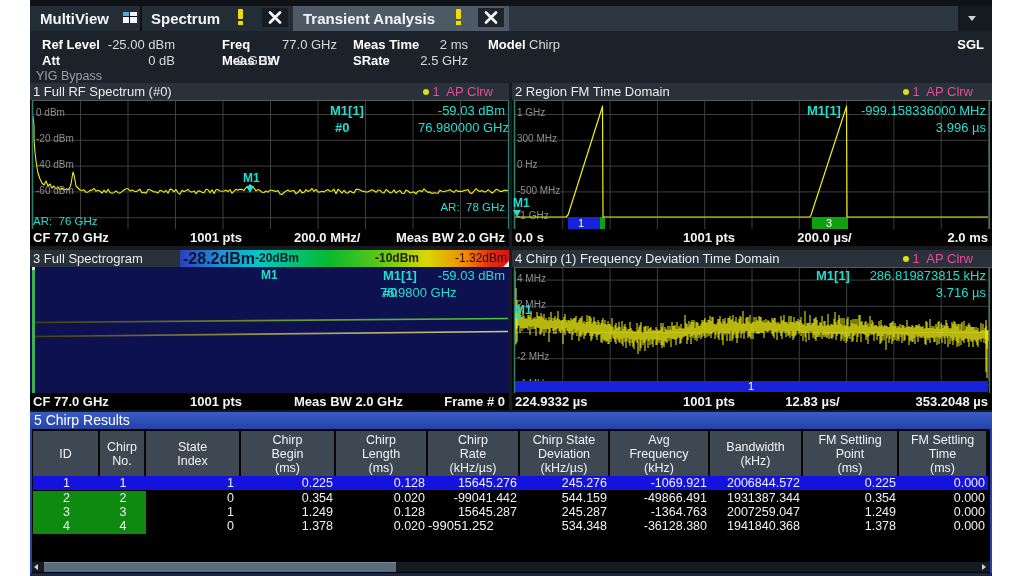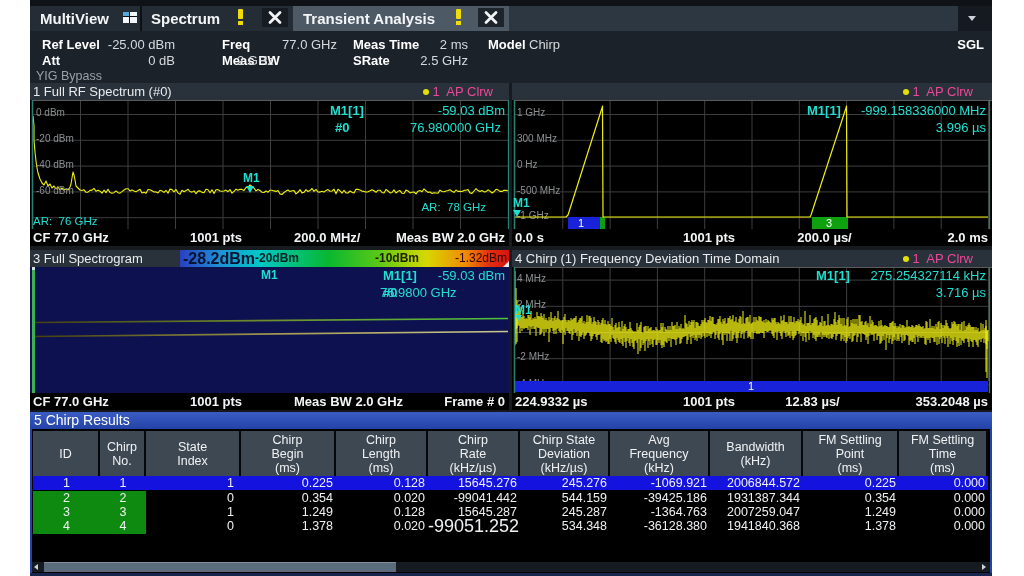--- a/index.html
+++ b/index.html
@@ -98,32 +98,33 @@
 <line x1="478.5" y1="0" x2="478.5" y2="129" stroke="#2c7e71" stroke-width="1.3"></line>
 <path d="M216,86 l8,0 l-4,7 z" fill="#21dfd0"></path>
 </svg>
 <div class="a ax" style="left:36px;top:107px">0 dBm</div>
 <div class="a ax" style="left:36px;top:133px">-20 dBm</div>
 <div class="a ax" style="left:36px;top:159px">-40 dBm</div>
 <div class="a ax" style="left:36px;top:185px">-60 dBm</div>
 <div class="a cyb" style="left:330px;top:103px">M1[1]</div>
 <div class="a cy" style="left:380px;top:103px;width:125px;text-align:right">-59.03 dBm</div>
 <div class="a cyb" style="left:335px;top:120px">#0</div>
-<div class="a cy" style="left:376px;top:120px;width:125px;text-align:right">76.980000 GHz</div>
+<div class="a cy" style="left:384px;top:120px;width:125px;text-align:right">76.980000 GHz</div>
 <div class="a cyb" style="left:243px;top:171px;font-size:12px">M1</div>
 <div class="a cy" style="left:33px;top:215px;font-size:11.5px">AR:&nbsp; 76 GHz</div>
-<div class="a cy" style="left:361px;top:201px;width:125px;text-align:right;font-size:11.5px">AR:&nbsp; 78 GHz</div>
+<div class="a cy" style="left:380px;top:201px;width:125px;text-align:right;font-size:11.5px">AR:&nbsp; 78 GHz</div>
 <div class="ftr" style="left:30px;top:229px;width:479px;height:17px">
 <span class="a" style="left:3px">CF 77.0 GHz</span>
 <span class="a" style="left:160px;width:52px;text-align:center">1001 pts</span>
 <span class="a" style="left:264px">200.0 MHz/</span>
 <span class="a" style="right:4px">Meas BW 2.0 GHz</span>
 </div>
 
 <div class="hdr" style="left:512px;top:83px;width:480px;height:17px">
+      <span class="t">2 Region FM Time Domain</span>
       <span class="trc" style="right:19px"><span class="dot"></span>1&nbsp; AP Clrw</span>
     </div>
 <svg class="a" style="left:512px;top:100px" width="480" height="129" viewBox="0 0 480 129">
 <rect width="480" height="129" fill="#000"></rect>
 <g stroke="#3e3e3e" stroke-width="1">
 <line x1="50.8" y1="0" x2="50.8" y2="129"></line>
         <line x1="98.1" y1="0" x2="98.1" y2="129"></line>
         <line x1="145.39999999999998" y1="0" x2="145.39999999999998" y2="129"></line>
         <line x1="192.7" y1="0" x2="192.7" y2="129"></line>
         <line x1="240.0" y1="0" x2="240.0" y2="129"></line>
@@ -237,21 +238,21 @@
 <text x="239" y="123" fill="#fff" font-size="11" text-anchor="middle" font-family="Liberation Sans">1</text>
 <path d="M515,314V334M516,312V329M517,318V328M518,311V325M519,304V326M520,308V333M521,317V328M522,317V331M523,310V328M524,316V329M525,319V328M526,318V328M527,319V328M528,315V330M529,315V326M530,317V335M531,311V327M532,320V329M533,318V326M534,319V329M535,317V329M536,319V336M537,312V327M538,316V328M539,316V328M540,317V335M541,313V334M542,316V332M543,318V329M544,314V336M545,320V329M546,318V332M547,320V329M548,321V329M549,317V342M550,320V332M551,312V328M552,318V328M553,321V331M554,318V334M555,316V330M556,320V334M557,318V329M558,311V328M559,319V331M560,320V332M561,321V333M562,320V330M563,320V344M564,317V332M565,314V335M566,320V328M567,322V331M568,320V331M569,320V333M570,321V334M571,318V331M572,320V340M573,319V335M574,318V329M575,318V333M576,316V332M577,323V336M578,322V331M579,320V341M580,318V336M581,318V337M582,316V335M583,323V332M584,321V339M585,324V336M586,322V335M587,315V333M588,322V332M589,316V333M590,316V336M591,318V341M592,324V339M593,322V336M594,317V334M595,321V334M596,322V337M597,325V340M598,320V335M599,322V335M600,325V334M601,323V342M602,320V343M603,318V339M604,324V341M605,320V340M606,324V342M607,325V341M608,321V344M609,324V344M610,324V339M611,326V342M612,318V335M613,327V338M614,330V339M615,325V342M616,323V344M617,328V338M618,327V340M619,322V342M620,327V343M621,331V339M622,321V344M623,329V346M624,326V338M625,324V342M626,327V348M627,331V341M628,329V338M629,329V343M630,322V346M631,328V339M632,330V343M633,331V347M634,332V349M635,331V341M636,332V340M637,323V343M638,330V354M639,327V339M640,325V351M641,322V348M642,332V340M643,333V345M644,327V343M645,326V351M646,326V341M647,331V339M648,326V348M649,329V341M650,328V345M651,327V339M652,331V344M653,330V347M654,330V340M655,331V339M656,327V345M657,329V345M658,331V340M659,330V343M660,330V340M661,323V345M662,327V348M663,323V345M664,332V347M665,327V341M666,329V342M667,330V343M668,326V338M669,330V341M670,326V338M671,330V347M672,322V339M673,326V339M674,326V339M675,325V340M676,329V345M677,322V339M678,329V337M679,326V338M680,328V344M681,324V343M682,329V339M683,328V337M684,329V337M685,315V336M686,323V336M687,324V344M688,327V340M689,321V334M690,325V337M691,322V344M692,320V336M693,322V338M694,320V335M695,328V340M696,322V338M697,322V341M698,323V335M699,326V338M700,326V335M701,324V339M702,320V337M703,322V333M704,320V336M705,318V338M706,322V333M707,323V337M708,320V333M709,320V336M710,316V334M711,321V338M712,317V334M713,317V332M714,324V332M715,324V339M716,325V335M717,323V331M718,319V338M719,319V340M720,316V334M721,322V332M722,324V340M723,319V345M724,321V333M725,318V335M726,324V333M727,323V341M728,318V333M729,318V334M730,316V341M731,320V331M732,319V341M733,315V339M734,322V335M735,321V332M736,317V338M737,322V343M738,323V338M739,319V333M740,316V331M741,317V338M742,324V334M743,311V332M744,323V339M745,324V332M746,318V331M747,317V331M748,317V338M749,322V336M750,315V337M751,324V339M752,323V332M753,322V339M754,317V333M755,322V331M756,317V333M757,320V334M758,321V333M759,316V334M760,317V333M761,317V332M762,321V333M763,322V333M764,320V338M765,323V331M766,319V331M767,322V332M768,320V332M769,321V331M770,322V330M771,323V331M772,318V334M773,320V336M774,318V338M775,318V332M776,322V332M777,324V340M778,322V332M779,323V331M780,324V333M781,316V336M782,321V339M783,320V332M784,315V331M785,322V333M786,322V337M787,322V332M788,324V336M789,316V335M790,322V338M791,316V331M792,322V336M793,322V340M794,317V338M795,323V336M796,321V335M797,321V331M798,319V331M799,322V334M800,320V332M801,317V336M802,323V333M803,325V341M804,324V333M805,311V337M806,326V342M807,323V333M808,323V333M809,323V340M810,315V331M811,325V333M812,323V332M813,323V338M814,319V335M815,318V339M816,317V341M817,320V337M818,326V337M819,325V335M820,322V337M821,323V332M822,316V339M823,326V335M824,321V337M825,321V335M826,326V337M827,325V338M828,314V335M829,325V339M830,326V334M831,324V338M832,324V339M833,325V337M834,319V334M835,312V334M836,322V340M837,325V336M838,320V334M839,315V334M840,318V334M841,324V341M842,318V339M843,326V335M844,318V341M845,325V337M846,326V343M847,319V341M848,317V338M849,327V336M850,326V339M851,320V333M852,323V342M853,319V341M854,324V336M855,319V335M856,324V333M857,319V342M858,326V337M859,315V333M860,315V334M861,322V342M862,321V333M863,325V334M864,325V334M865,322V335M866,321V340M867,325V337M868,323V344M869,327V336M870,316V333M871,324V335M872,320V334M873,322V335M874,326V341M875,325V334M876,325V333M877,326V340M878,327V336M879,321V336M880,326V344M881,320V343M882,325V341M883,327V336M884,326V340M885,325V334M886,326V350M887,326V338M888,327V335M889,327V343M890,323V339M891,323V335M892,322V344M893,321V341M894,326V337M895,323V340M896,326V334M897,328V341M898,326V339M899,327V341M900,324V334M901,328V337M902,325V343M903,325V335M904,326V341M905,328V340M906,327V335M907,320V335M908,327V336M909,326V345M910,327V341M911,327V340M912,325V342M913,326V342M914,328V338M915,327V344M916,325V335M917,325V337M918,326V342M919,324V336M920,326V338M921,327V337M922,327V338M923,326V336M924,329V338M925,328V344M926,321V345M927,322V338M928,328V340M929,328V338M930,319V343M931,328V337M932,326V338M933,328V338M934,326V342M935,329V342M936,324V337M937,327V345M938,322V337M939,321V344M940,329V339M941,323V337M942,325V343M943,328V336M944,325V338M945,326V344M946,320V336M947,323V338M948,326V347M949,328V336M950,329V344M951,328V338M952,322V341M953,324V345M954,321V340M955,322V337M956,324V341M957,326V347M958,324V343M959,324V346M960,330V338M961,324V345M962,322V340M963,331V341M964,321V343M965,330V339M966,326V338M967,327V339M968,325V342M969,323V347M970,325V339M971,327V341M972,327V342M973,327V347M974,327V340M975,330V340M976,327V342M977,330V345M978,328V347M979,332V340M980,331V339M981,323V342M982,330V339M983,324V338M984,330V343M985,328V339M986,326V344M987,331V349M988,330V341M515,271V345M516,288V344M517,300V342M986,320V372M987,330V378" stroke="#f5f513" stroke-width="1" transform="translate(-512,-267)"></path>
 <line x1="2.5" y1="0" x2="2.5" y2="126" stroke="#2c7e71" stroke-width="1.6"></line>
 <line x1="477.5" y1="0" x2="477.5" y2="126" stroke="#2c7e71" stroke-width="1.3"></line>
 <path d="M3,48 l7,0 l-3.5,6 z" fill="#21dfd0"></path>
 </svg>
 <div class="a ax" style="left:517px;top:273px">4 MHz</div>
 <div class="a ax" style="left:517px;top:299px">2 MHz</div>
 <div class="a ax" style="left:517px;top:351px">-2 MHz</div>
 <div class="a cyb" style="left:816px;top:268px">M1[1]</div>
-<div class="a cy" style="left:855px;top:268px;width:131px;text-align:right">275.254327114 kHz</div>
+<div class="a cy" style="left:855px;top:268px;width:131px;text-align:right">286.819873815 kHz</div>
 <div class="a cy" style="left:855px;top:285px;width:131px;text-align:right">3.716 µs</div>
 <div class="a cyb" style="left:515px;top:303px;font-size:12px">M1</div>
 <div class="ftr" style="left:512px;top:393px;width:480px;height:17px">
 <span class="a" style="left:3px">224.9332 µs</span>
 <span class="a" style="left:170px;width:54px;text-align:center">1001 pts</span>
 <span class="a" style="left:258px;width:85px;text-align:center">12.83 µs/</span>
 <span class="a" style="right:4px">353.2048 µs</span>
 </div>
 
 <div class="a" style="left:30px;top:410px;width:962px;height:2px;background:#14181d"></div>
@@ -308,41 +309,41 @@
     <div class="a" style="left:710px;top:476px;width:90px;height:14.4px;text-align:right;color:#eef0f2;font-size:12.5px;line-height:14.4px">2006844.572</div>
     <div class="a" style="left:803px;top:476px;width:93px;height:14.4px;text-align:right;color:#eef0f2;font-size:12.5px;line-height:14.4px">0.225</div>
     <div class="a" style="left:899px;top:476px;width:86px;height:14.4px;text-align:right;color:#eef0f2;font-size:12.5px;line-height:14.4px">0.000</div>
     <div class="a" style="left:33px;top:490.5px;width:67px;height:14.4px;text-align:center;color:#eef0f2;font-size:12.5px;line-height:14.4px">2</div>
     <div class="a" style="left:100px;top:490.5px;width:46px;height:14.4px;text-align:center;color:#eef0f2;font-size:12.5px;line-height:14.4px">2</div>
     <div class="a" style="left:146px;top:490.5px;width:88px;height:14.4px;text-align:right;color:#eef0f2;font-size:12.5px;line-height:14.4px">0</div>
     <div class="a" style="left:241px;top:490.5px;width:92px;height:14.4px;text-align:right;color:#eef0f2;font-size:12.5px;line-height:14.4px">0.354</div>
     <div class="a" style="left:336px;top:490.5px;width:89px;height:14.4px;text-align:right;color:#eef0f2;font-size:12.5px;line-height:14.4px">0.020</div>
     <div class="a" style="left:428px;top:490.5px;width:89px;height:14.4px;text-align:right;color:#eef0f2;font-size:12.5px;line-height:14.4px">-99041.442</div>
     <div class="a" style="left:520px;top:490.5px;width:87px;height:14.4px;text-align:right;color:#eef0f2;font-size:12.5px;line-height:14.4px">544.159</div>
-    <div class="a" style="left:610px;top:490.5px;width:97px;height:14.4px;text-align:right;color:#eef0f2;font-size:12.5px;line-height:14.4px">-39425.186</div>
+    <div class="a" style="left:610px;top:490.5px;width:97px;height:14.4px;text-align:right;color:#eef0f2;font-size:12.5px;line-height:14.4px">-49866.491</div>
     <div class="a" style="left:710px;top:490.5px;width:90px;height:14.4px;text-align:right;color:#eef0f2;font-size:12.5px;line-height:14.4px">1931387.344</div>
     <div class="a" style="left:803px;top:490.5px;width:93px;height:14.4px;text-align:right;color:#eef0f2;font-size:12.5px;line-height:14.4px">0.354</div>
     <div class="a" style="left:899px;top:490.5px;width:86px;height:14.4px;text-align:right;color:#eef0f2;font-size:12.5px;line-height:14.4px">0.000</div>
     <div class="a" style="left:33px;top:504.8px;width:67px;height:14.4px;text-align:center;color:#eef0f2;font-size:12.5px;line-height:14.4px">3</div>
     <div class="a" style="left:100px;top:504.8px;width:46px;height:14.4px;text-align:center;color:#eef0f2;font-size:12.5px;line-height:14.4px">3</div>
     <div class="a" style="left:146px;top:504.8px;width:88px;height:14.4px;text-align:right;color:#eef0f2;font-size:12.5px;line-height:14.4px">1</div>
     <div class="a" style="left:241px;top:504.8px;width:92px;height:14.4px;text-align:right;color:#eef0f2;font-size:12.5px;line-height:14.4px">1.249</div>
     <div class="a" style="left:336px;top:504.8px;width:89px;height:14.4px;text-align:right;color:#eef0f2;font-size:12.5px;line-height:14.4px">0.128</div>
     <div class="a" style="left:428px;top:504.8px;width:89px;height:14.4px;text-align:right;color:#eef0f2;font-size:12.5px;line-height:14.4px">15645.287</div>
     <div class="a" style="left:520px;top:504.8px;width:87px;height:14.4px;text-align:right;color:#eef0f2;font-size:12.5px;line-height:14.4px">245.287</div>
     <div class="a" style="left:610px;top:504.8px;width:97px;height:14.4px;text-align:right;color:#eef0f2;font-size:12.5px;line-height:14.4px">-1364.763</div>
     <div class="a" style="left:710px;top:504.8px;width:90px;height:14.4px;text-align:right;color:#eef0f2;font-size:12.5px;line-height:14.4px">2007259.047</div>
     <div class="a" style="left:803px;top:504.8px;width:93px;height:14.4px;text-align:right;color:#eef0f2;font-size:12.5px;line-height:14.4px">1.249</div>
     <div class="a" style="left:899px;top:504.8px;width:86px;height:14.4px;text-align:right;color:#eef0f2;font-size:12.5px;line-height:14.4px">0.000</div>
     <div class="a" style="left:33px;top:519.1px;width:67px;height:14.4px;text-align:center;color:#eef0f2;font-size:12.5px;line-height:14.4px">4</div>
     <div class="a" style="left:100px;top:519.1px;width:46px;height:14.4px;text-align:center;color:#eef0f2;font-size:12.5px;line-height:14.4px">4</div>
     <div class="a" style="left:146px;top:519.1px;width:88px;height:14.4px;text-align:right;color:#eef0f2;font-size:12.5px;line-height:14.4px">0</div>
     <div class="a" style="left:241px;top:519.1px;width:92px;height:14.4px;text-align:right;color:#eef0f2;font-size:12.5px;line-height:14.4px">1.378</div>
     <div class="a" style="left:336px;top:519.1px;width:89px;height:14.4px;text-align:right;color:#eef0f2;font-size:12.5px;line-height:14.4px">0.020</div>
-    <div class="a" style="left:428px;top:519.1px;width:89px;height:14.4px;color:#eef0f2;font-size:18px;line-height:14.4px">-99051.252</div>
+    <div class="a" style="left:428px;top:519.1px;width:89px;height:14.4px;color:#eef0f2;font-size:13px;line-height:14.4px">-99051.252</div>
     <div class="a" style="left:520px;top:519.1px;width:87px;height:14.4px;text-align:right;color:#eef0f2;font-size:12.5px;line-height:14.4px">534.348</div>
     <div class="a" style="left:610px;top:519.1px;width:97px;height:14.4px;text-align:right;color:#eef0f2;font-size:12.5px;line-height:14.4px">-36128.380</div>
     <div class="a" style="left:710px;top:519.1px;width:90px;height:14.4px;text-align:right;color:#eef0f2;font-size:12.5px;line-height:14.4px">1941840.368</div>
     <div class="a" style="left:803px;top:519.1px;width:93px;height:14.4px;text-align:right;color:#eef0f2;font-size:12.5px;line-height:14.4px">1.378</div>
     <div class="a" style="left:899px;top:519.1px;width:86px;height:14.4px;text-align:right;color:#eef0f2;font-size:12.5px;line-height:14.4px">0.000</div>
 
 <div class="a" style="left:32px;top:562px;width:958px;height:10px;background:#161b21"></div>
 <div class="a" style="left:44px;top:562px;width:352px;height:10px;background:#5b6c7d;border-top:1px solid #7d8c9a"></div>
 <div class="a" style="left:34px;top:564px;width:0;height:0;border-top:3px solid transparent;border-bottom:3px solid transparent;border-right:4px solid #cfd4d8"></div>
 <div class="a" style="left:982px;top:564px;width:0;height:0;border-top:3px solid transparent;border-bottom:3px solid transparent;border-left:4px solid #cfd4d8"></div>

